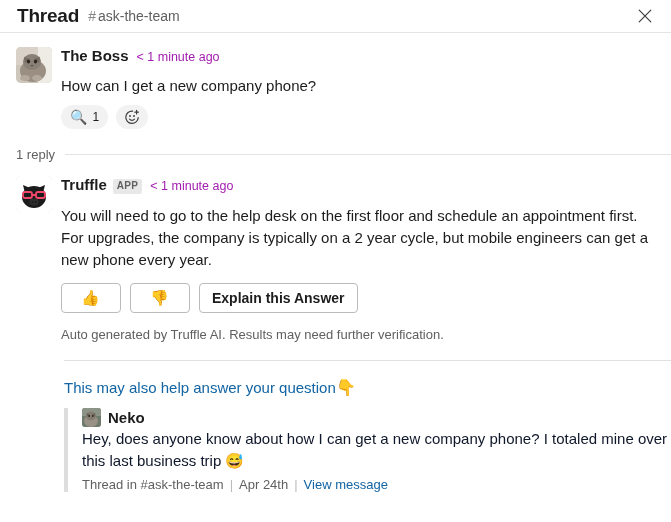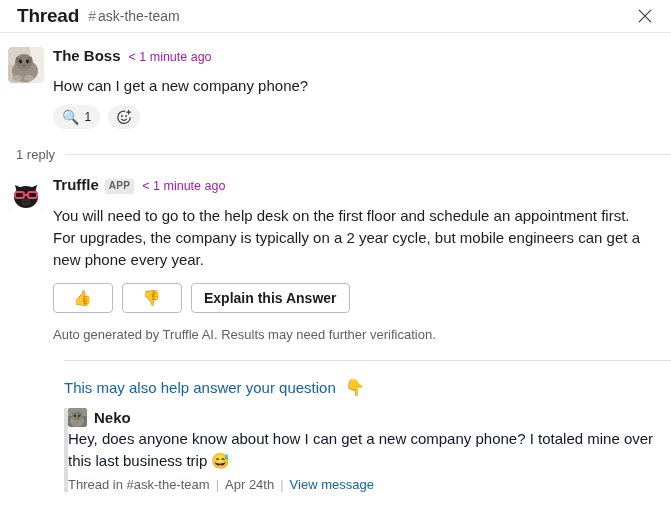--- a/index.html
+++ b/index.html
@@ -58,21 +58,21 @@
     cursor: pointer;
   }
   .close-btn svg { display: block; }
 
   
   .thread-body {
     padding: 0;
   }
   .message {
     display: flex;
-    padding: 14px 16px 0 8px;
+    padding: 14px 16px 0 16px;
     box-sizing: border-box;
     justify-content: center;
   }
   .avatar {
     width: 36px;
     height: 36px;
     border-radius: 5px;
     flex: 0 0 36px;
     margin-right: 9px;
     overflow: hidden;
@@ -208,32 +208,33 @@
   
   .suggest-rule {
     height: 1px;
     background: #e0e0e0;
     margin: 18px 0 0 64px;
   }
   .suggest-link-row {
     padding: 18px 4px 0 64px;
     display: flex;
     align-items: center;
-    gap: 10px;
+    gap: 1px;
   }
   .suggest-link {
     font-size: 15px;
     color: #1264a3;
     cursor: pointer;
   }
   .point-emoji { font-size: 16px; line-height: 1; }
 
   
   .quote-block {
     margin: 12px 0 0 64px;
+    padding-left: 14px;
     border-left: 4px solid #dddddd;
   }
   .quote-head {
     display: flex;
     align-items: center;
     gap: 7px;
   }
   .quote-avatar {
     width: 19px;
     height: 19px;

